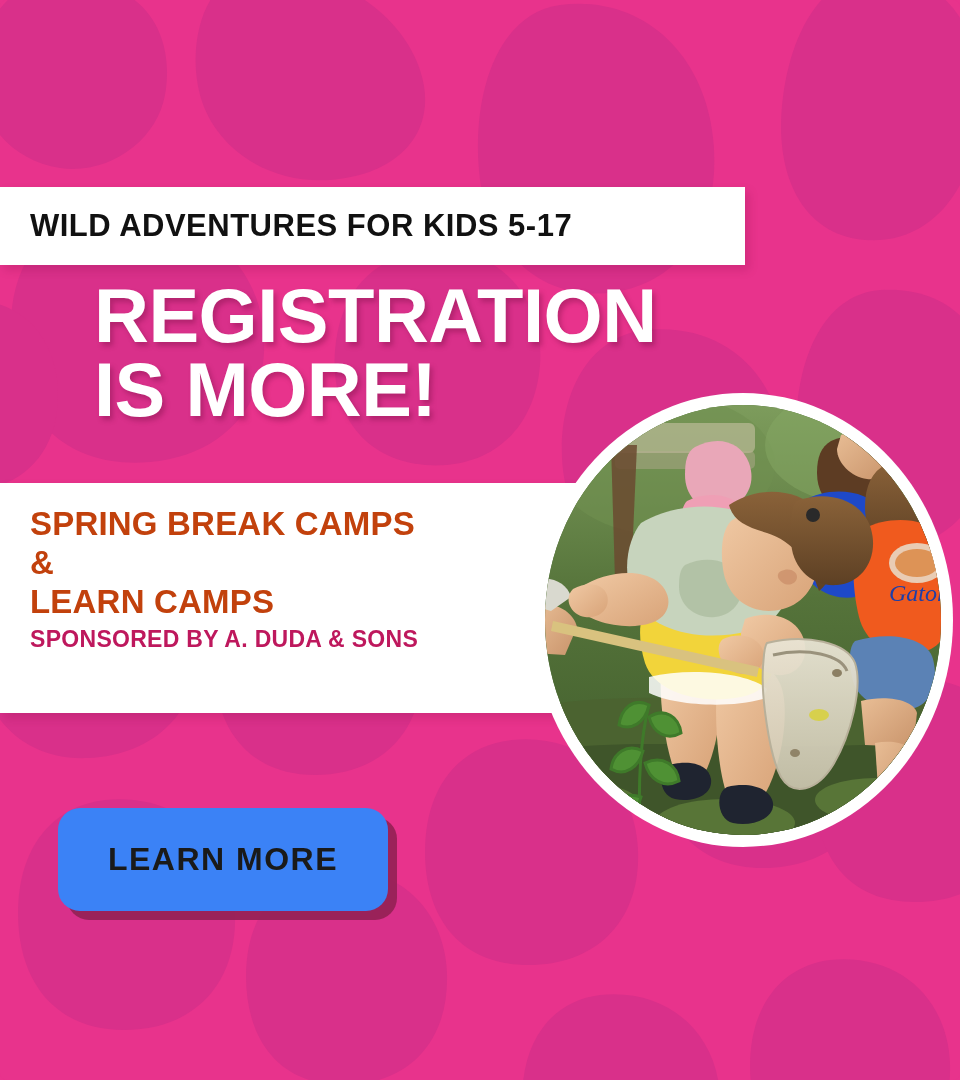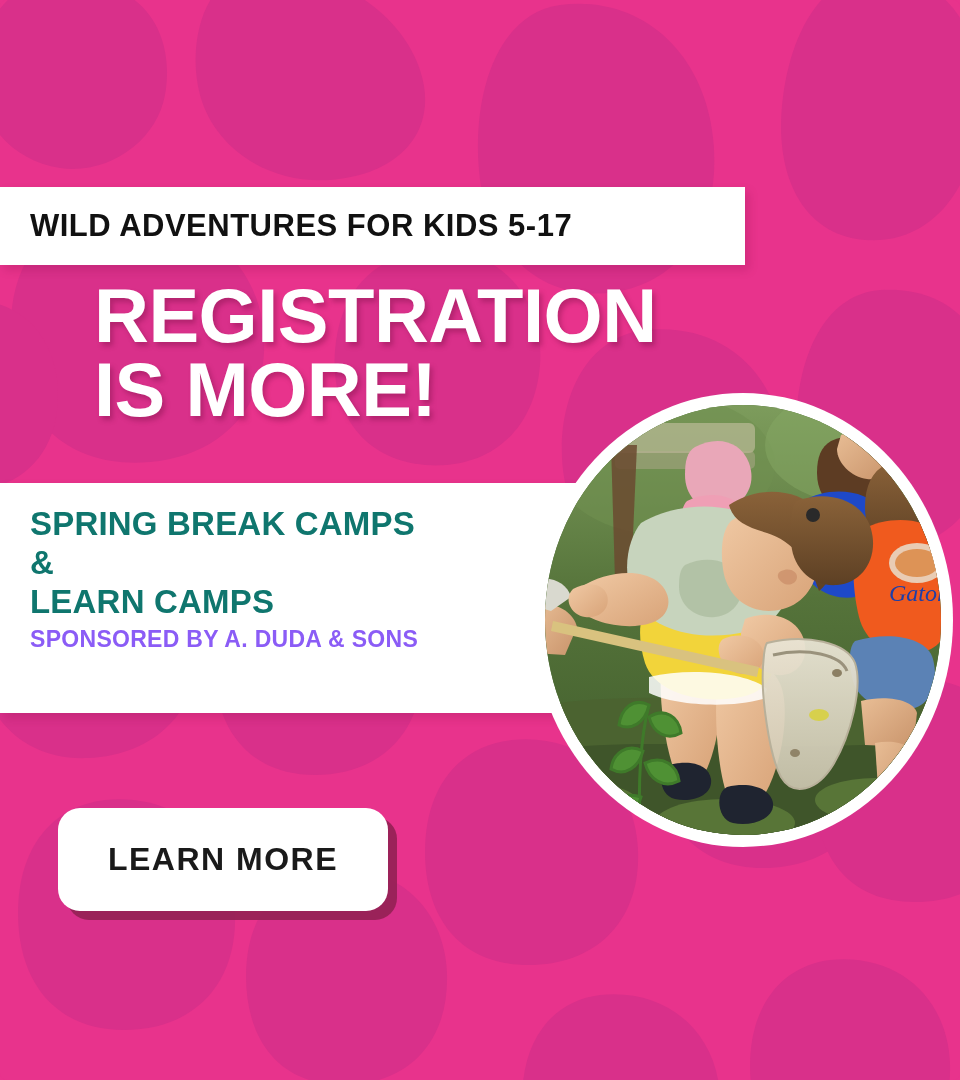--- a/index.html
+++ b/index.html
@@ -58,30 +58,30 @@
   
   #band-mid {
     left:0; top:483px; width:640px; height:230px;
   }
   #band-mid .inner {
     position:absolute;
     left:30px; top:22px;
     width:580px;
   }
   .camp-line {
-    color:#0f766e;
+    color:#c2410c;
     font-size:33px;
     font-weight:bold;
     line-height:1.18;
     letter-spacing:0.2px;
     white-space:nowrap;
   }
   #sponsor {
     margin-top:4px;
-    color:#8b5cf6;
+    color:#be185d;
     font-size:23px;
     font-weight:bold;
     letter-spacing:0.3px;
     white-space:nowrap;
   }
 
   
   #photo-wrap {
     position:absolute;
     left:533px; top:393px;
@@ -98,21 +98,21 @@
     position:relative;
     background:#4a6b32;
   }
   #photo svg { display:block; width:100%; height:100%; }
 
   
   #cta {
     position:absolute;
     left:58px; top:808px;
     width:330px; height:103px;
-    background:#ffffff;
+    background:#3b82f6;
     border:none;
     border-radius:22px;
     font-family:"Liberation Sans", sans-serif;
     font-size:32px;
     font-weight:bold;
     letter-spacing:1.5px;
     color:#1A1A1A;
     cursor:pointer;
     box-shadow: 9px 9px 0 rgba(142,32,80,0.85);
   }

